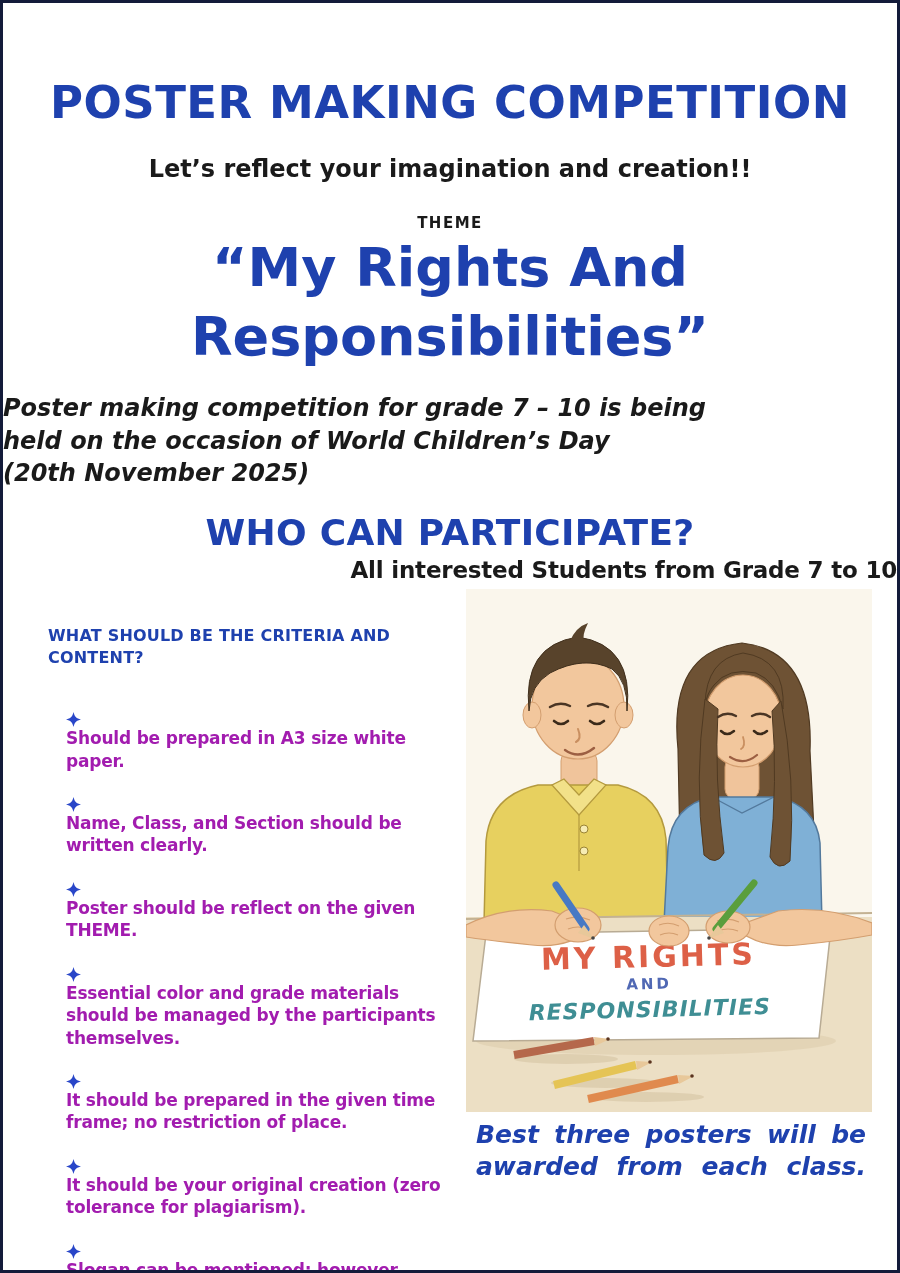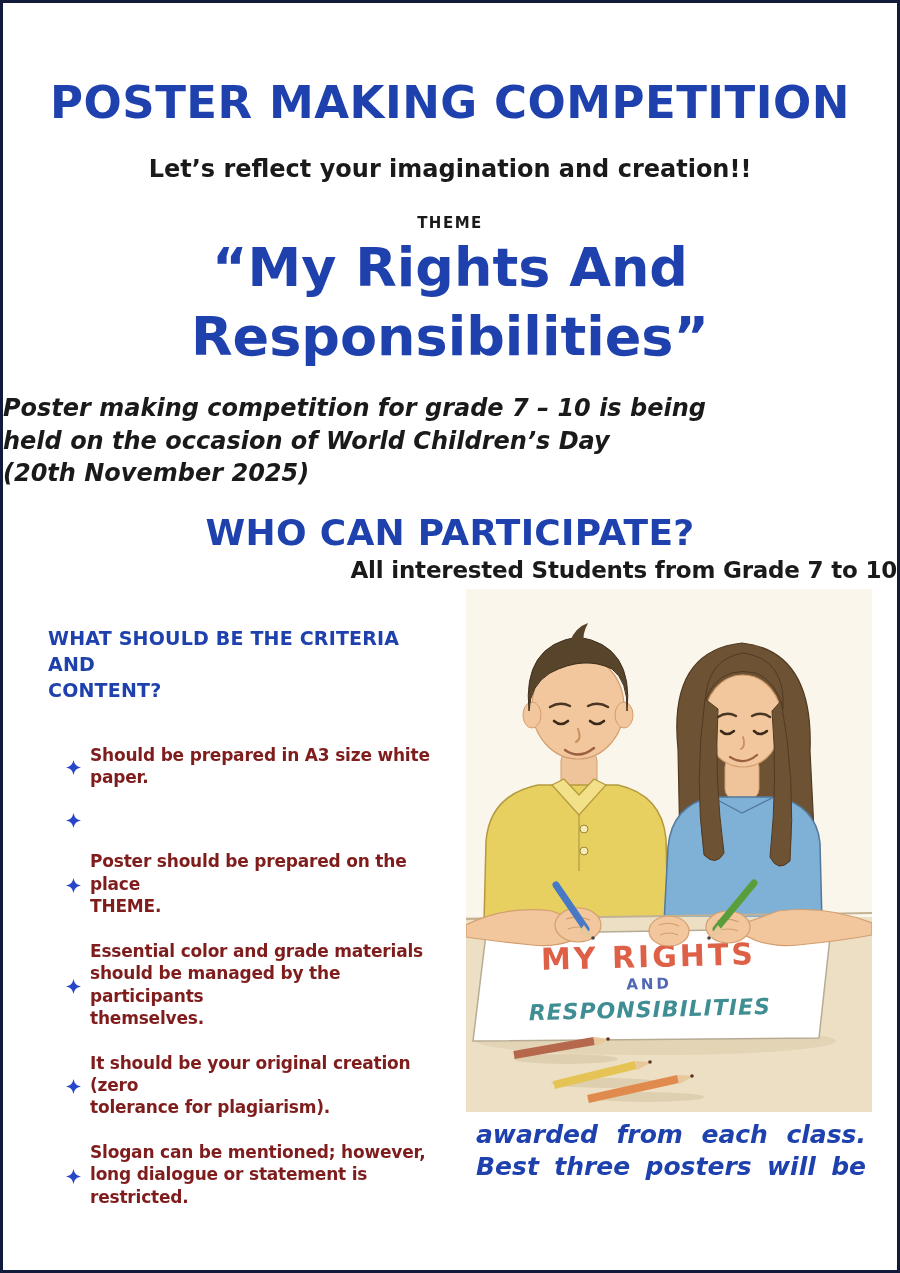--- a/index.html
+++ b/index.html
@@ -51,29 +51,30 @@
     margin-top:4px;text-align:right;
     font-size:23px;font-weight:700;letter-spacing:-0.2px;
   }
   .columns{
     display:flex;justify-content:space-between;
     margin-top:6px;padding:0 25px 0 45px;
   }
   .left-col{width:402px;padding-top:36px;}
   .criteria-heading{
     color:var(--accent-blue,#1e41ae);
-    font-size:19px;font-weight:700;line-height:1.38;letter-spacing:0.2px;
+    font-size:16px;font-weight:700;line-height:1.38;letter-spacing:0.2px;
     white-space:pre-line;
   }
   .bullet-list{list-style:none;margin:40px 0 0 0;padding:0 0 0 18px;}
   .bullet-item{
-    display:flex;align-items:center;
+    display:flex;align-items:flex-start;
     margin-bottom:22px;
     font-size:17px;font-weight:700;line-height:1.32;letter-spacing:-0.2px;
-    color:#7f1d1d;
+    color:#a21caf;
+    flex-direction:column;
   }
   .star{width:15px;height:15px;flex:none;margin:3px 9px 0 0;fill:var(--bullet-star-blue,#2946c8);}
   .bullet-text{white-space:pre-line;}
   .right-col{width:406px;}
   .illustration{width:406px;height:523px;display:block;}
   .award{
     margin-top:7px;padding:0 6px 0 10px;
     color:var(--accent-blue,#1e41ae);
     font-size:25px;font-weight:700;font-style:italic;line-height:1.3;
   }
@@ -113,35 +114,44 @@
           <svg class="star" viewBox="0 0 20 20">
               <path d="M10 0 C11.4 6.2 13.8 8.6 20 10 C13.8 11.4 11.4 13.8 10 20 C8.6 13.8 6.2 11.4 0 10 C6.2 8.6 8.6 6.2 10 0 Z"></path>
             </svg>
           <span class="bullet-text">Should be prepared in A3 size white
 paper.</span>
         </li>
         <li class="bullet-item">
           <svg class="star" viewBox="0 0 20 20">
               <path d="M10 0 C11.4 6.2 13.8 8.6 20 10 C13.8 11.4 11.4 13.8 10 20 C8.6 13.8 6.2 11.4 0 10 C6.2 8.6 8.6 6.2 10 0 Z"></path>
             </svg>
-        </li>
-        <li class="bullet-item">
-          <svg class="star" viewBox="0 0 20 20">
-              <path d="M10 0 C11.4 6.2 13.8 8.6 20 10 C13.8 11.4 11.4 13.8 10 20 C8.6 13.8 6.2 11.4 0 10 C6.2 8.6 8.6 6.2 10 0 Z"></path>
-            </svg>
-          <span class="bullet-text">Poster should be prepared on the place
+          <span class="bullet-text">Name, Class, and Section should be
+written clearly.</span>
+        </li>
+        <li class="bullet-item">
+          <svg class="star" viewBox="0 0 20 20">
+              <path d="M10 0 C11.4 6.2 13.8 8.6 20 10 C13.8 11.4 11.4 13.8 10 20 C8.6 13.8 6.2 11.4 0 10 C6.2 8.6 8.6 6.2 10 0 Z"></path>
+            </svg>
+          <span class="bullet-text">Poster should be reflect on the given
 THEME.</span>
         </li>
         <li class="bullet-item">
           <svg class="star" viewBox="0 0 20 20">
               <path d="M10 0 C11.4 6.2 13.8 8.6 20 10 C13.8 11.4 11.4 13.8 10 20 C8.6 13.8 6.2 11.4 0 10 C6.2 8.6 8.6 6.2 10 0 Z"></path>
             </svg>
           <span class="bullet-text">Essential color and grade materials
 should be managed by the participants
 themselves.</span>
+        </li>
+        <li class="bullet-item">
+          <svg class="star" viewBox="0 0 20 20">
+              <path d="M10 0 C11.4 6.2 13.8 8.6 20 10 C13.8 11.4 11.4 13.8 10 20 C8.6 13.8 6.2 11.4 0 10 C6.2 8.6 8.6 6.2 10 0 Z"></path>
+            </svg>
+          <span class="bullet-text">It should be prepared in the given time
+frame; no restriction of place.</span>
         </li>
         <li class="bullet-item">
           <svg class="star" viewBox="0 0 20 20">
               <path d="M10 0 C11.4 6.2 13.8 8.6 20 10 C13.8 11.4 11.4 13.8 10 20 C8.6 13.8 6.2 11.4 0 10 C6.2 8.6 8.6 6.2 10 0 Z"></path>
             </svg>
           <span class="bullet-text">It should be your original creation (zero
 tolerance for plagiarism).</span>
         </li>
         <li class="bullet-item">
           <svg class="star" viewBox="0 0 20 20">
@@ -268,19 +278,19 @@
           <circle cx="184" cy="473" r="1.8" fill="#5a3420"></circle>
 
           <ellipse cx="180" cy="508" rx="58" ry="5" fill="#d8c8a8" opacity="0.7"></ellipse>
           <line x1="122" y1="510" x2="212" y2="490" stroke="#e08a4e" stroke-width="8" stroke-linecap="butt"></line>
           <polygon points="212,486 228,487 213,495" fill="#e8c89a"></polygon>
           <circle cx="226" cy="487" r="1.8" fill="#5a3420"></circle>
         </g>
       </svg>
 
       <div class="award">
+        <div class="award-line">Best three posters will be</div>
         <div class="award-line">awarded from each class.</div>
-        <div class="award-line">Best three posters will be</div>
       </div>
 
     </div>
   </div>
 </div>
 
 </body></html>

